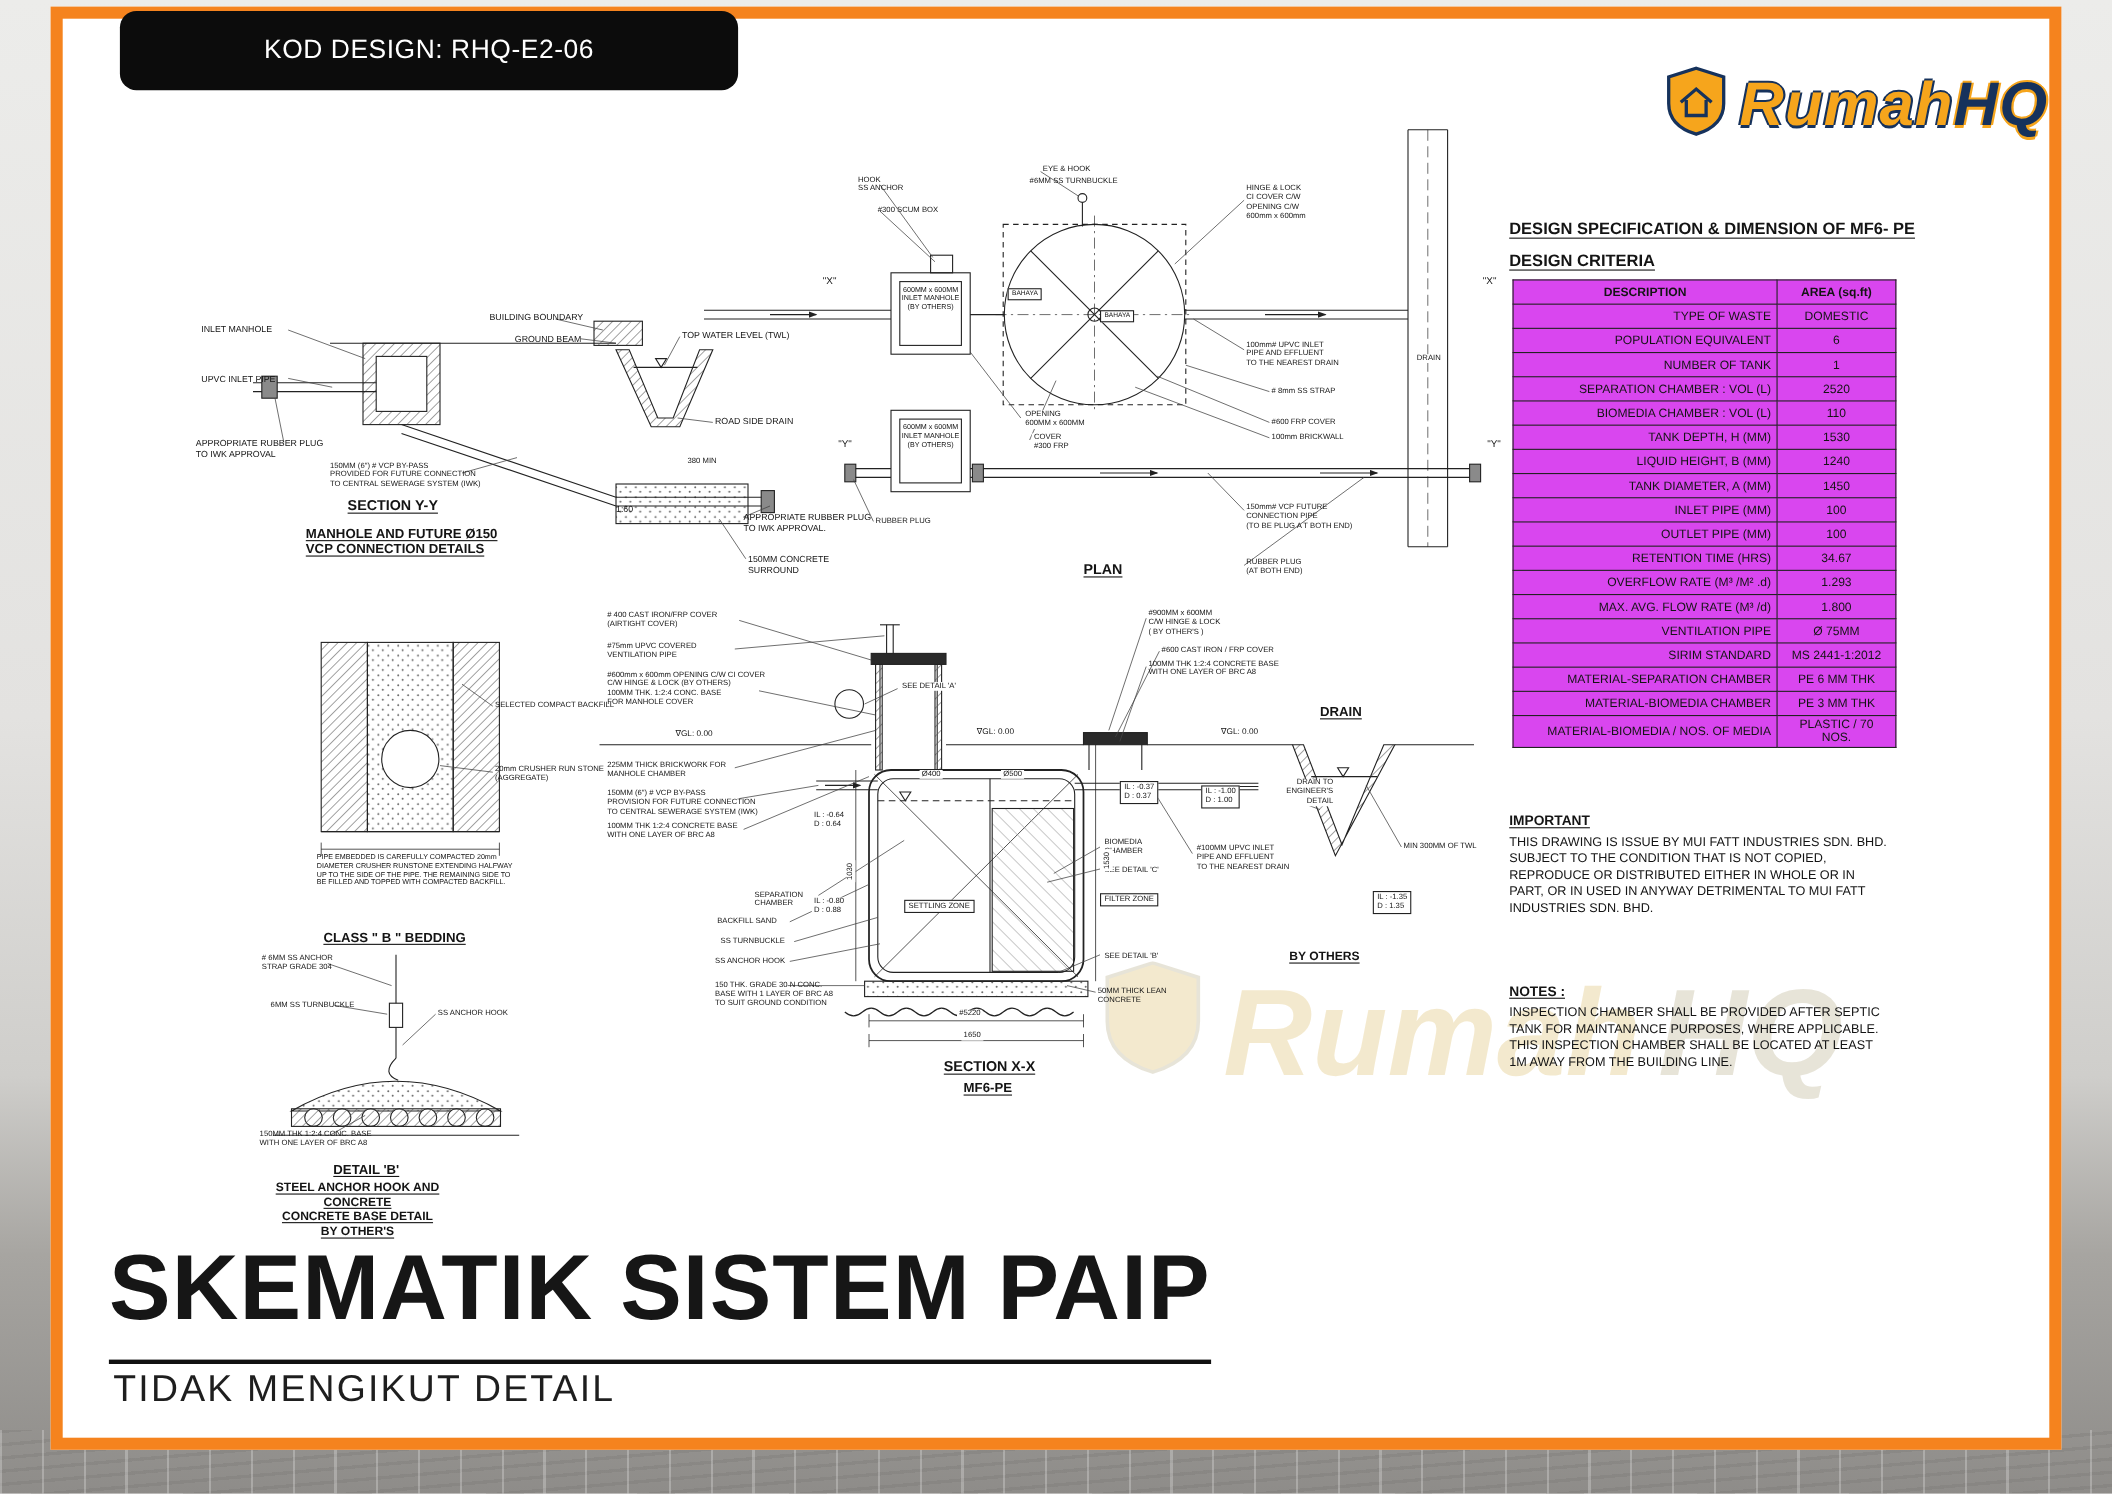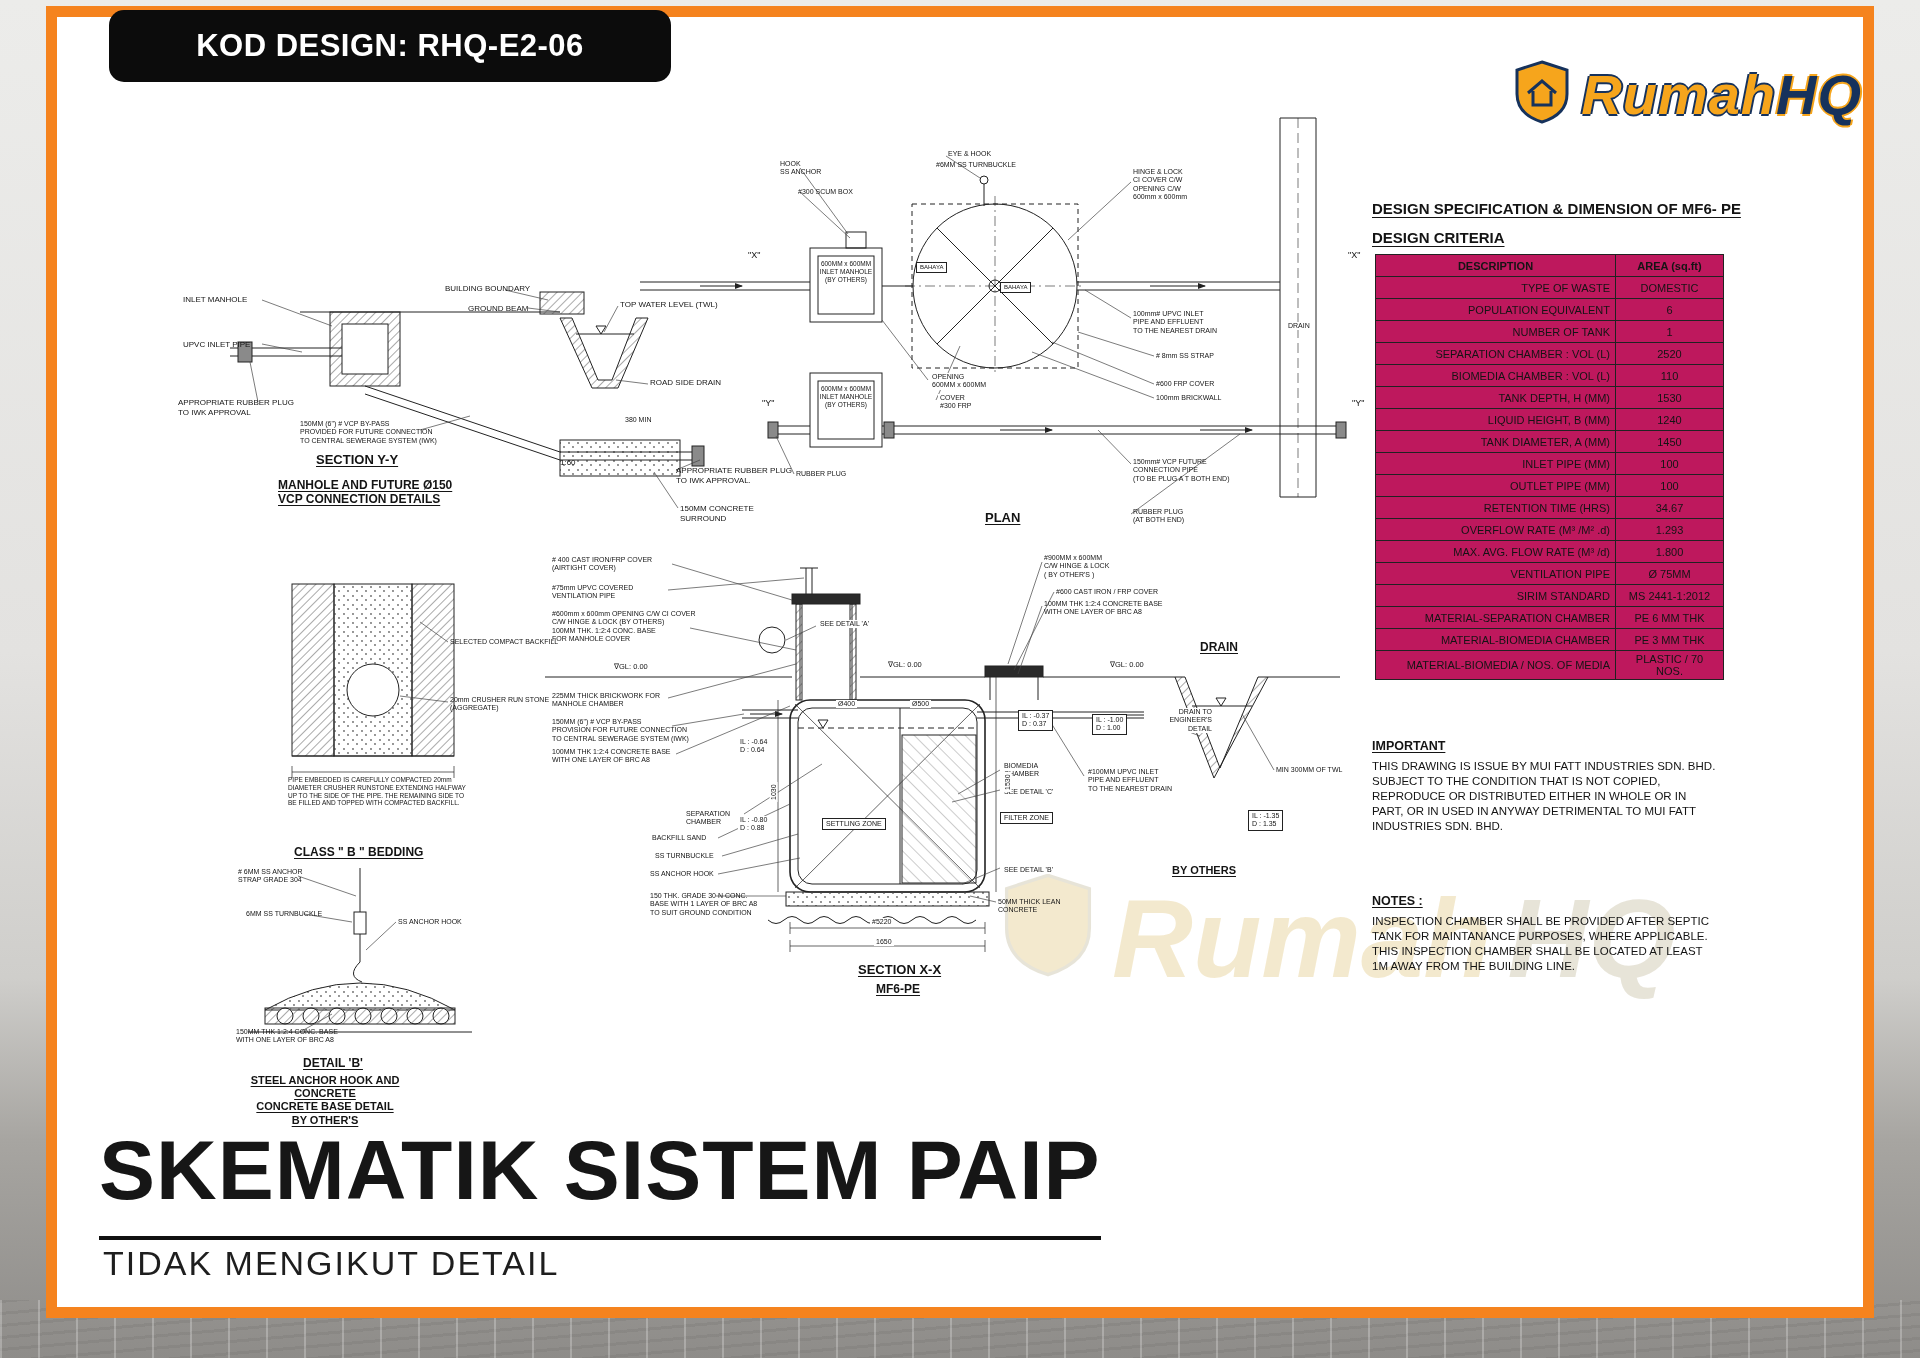--- a/index.html
+++ b/index.html
@@ -9,38 +9,38 @@
   }
   .bg{position:absolute;inset:0;z-index:0;
     background:linear-gradient(180deg,#ececea 0%,#e3e2e0 48%,#cfcecb 72%,#a7a5a1 84%,#8e8c89 100%);}
   .bg::after{content:"";position:absolute;left:0;right:0;bottom:0;height:58px;
     background:repeating-linear-gradient(90deg,rgba(255,255,255,.25) 0 2px,transparent 2px 38px),
                repeating-linear-gradient(175deg,rgba(120,118,115,.30) 0 3px,transparent 3px 12px);}
   .frame{position:absolute;left:46px;top:6px;right:46px;bottom:40px;background:#fff;
     border:11px solid #f5831e;box-sizing:border-box;z-index:1;}
   .banner{position:absolute;left:109px;top:10px;width:562px;height:72px;background:#0c0c0c;
     border-radius:15px;display:flex;align-items:center;justify-content:center;z-index:6;}
-  .banner span{color:#fff;font-weight:bold;font-size:31px;letter-spacing:.5px;}
+  .banner span{color:#fff;font-weight:normal;font-size:24px;letter-spacing:.5px;}
   .logo{position:absolute;right:58px;top:60px;display:flex;align-items:center;gap:10px;z-index:6;}
   .logo-text{font-size:56px;font-weight:bold;font-style:italic;letter-spacing:1px;white-space:nowrap;}
   .logo-rumah{color:#f6a51c;text-shadow:-2px 0 #16325c,2px 0 #16325c,0 -2px #16325c,0 2px #16325c;}
   .logo-hq{color:#16325c;text-shadow:-2px 0 #f6a51c,2px 0 #f6a51c,0 -2px #f6a51c,0 2px #f6a51c;}
   .linework{position:absolute;left:0;top:0;z-index:2;}
   .labels-layer{position:absolute;inset:0;z-index:3;pointer-events:none;}
   .dlabel{position:absolute;font-size:8px;line-height:1.2;color:#141414;white-space:pre-line;}
   .dlabel.u{text-decoration:underline;text-underline-offset:2px;}
   .dlabel.b{font-weight:bold;}
   .dlabel.boxed{border:1px solid #222;background:#fff;padding:1px 3px;}
   .dlabel.whitebg{background:#fff;padding:0 2px;}
   .spec-heading{position:absolute;left:1372px;top:200px;font-size:15px;font-weight:bold;
     text-decoration:underline;text-underline-offset:3px;z-index:4;}
   .spec-subheading{position:absolute;left:1372px;top:229px;font-size:15px;font-weight:bold;
     text-decoration:underline;text-underline-offset:3px;z-index:4;}
   table.spec-table{position:absolute;left:1375px;top:254px;border-collapse:collapse;z-index:4;
-    table-layout:fixed;background:#be185d;}
+    table-layout:fixed;background:#d946ef;}
   table.spec-table th,table.spec-table td{border:1px solid #222;font-size:11px;padding:2px 5px;height:17px;}
   table.spec-table th{font-weight:bold;text-align:center;}
   table.spec-table td:first-child{text-align:right;}
   table.spec-table td:last-child{text-align:center;}
   .col-desc{width:240px;} .col-val{width:108px;}
   .side-text{position:absolute;left:1372px;width:348px;font-size:11.5px;line-height:1.3;z-index:4;}
   .side-text h4{margin:0 0 5px 0;font-size:12.5px;font-weight:bold;text-decoration:underline;text-underline-offset:2px;}
   .side-text p{margin:0 0 10px 0;}
   .important{top:738px;}
   .notes{top:893px;}

